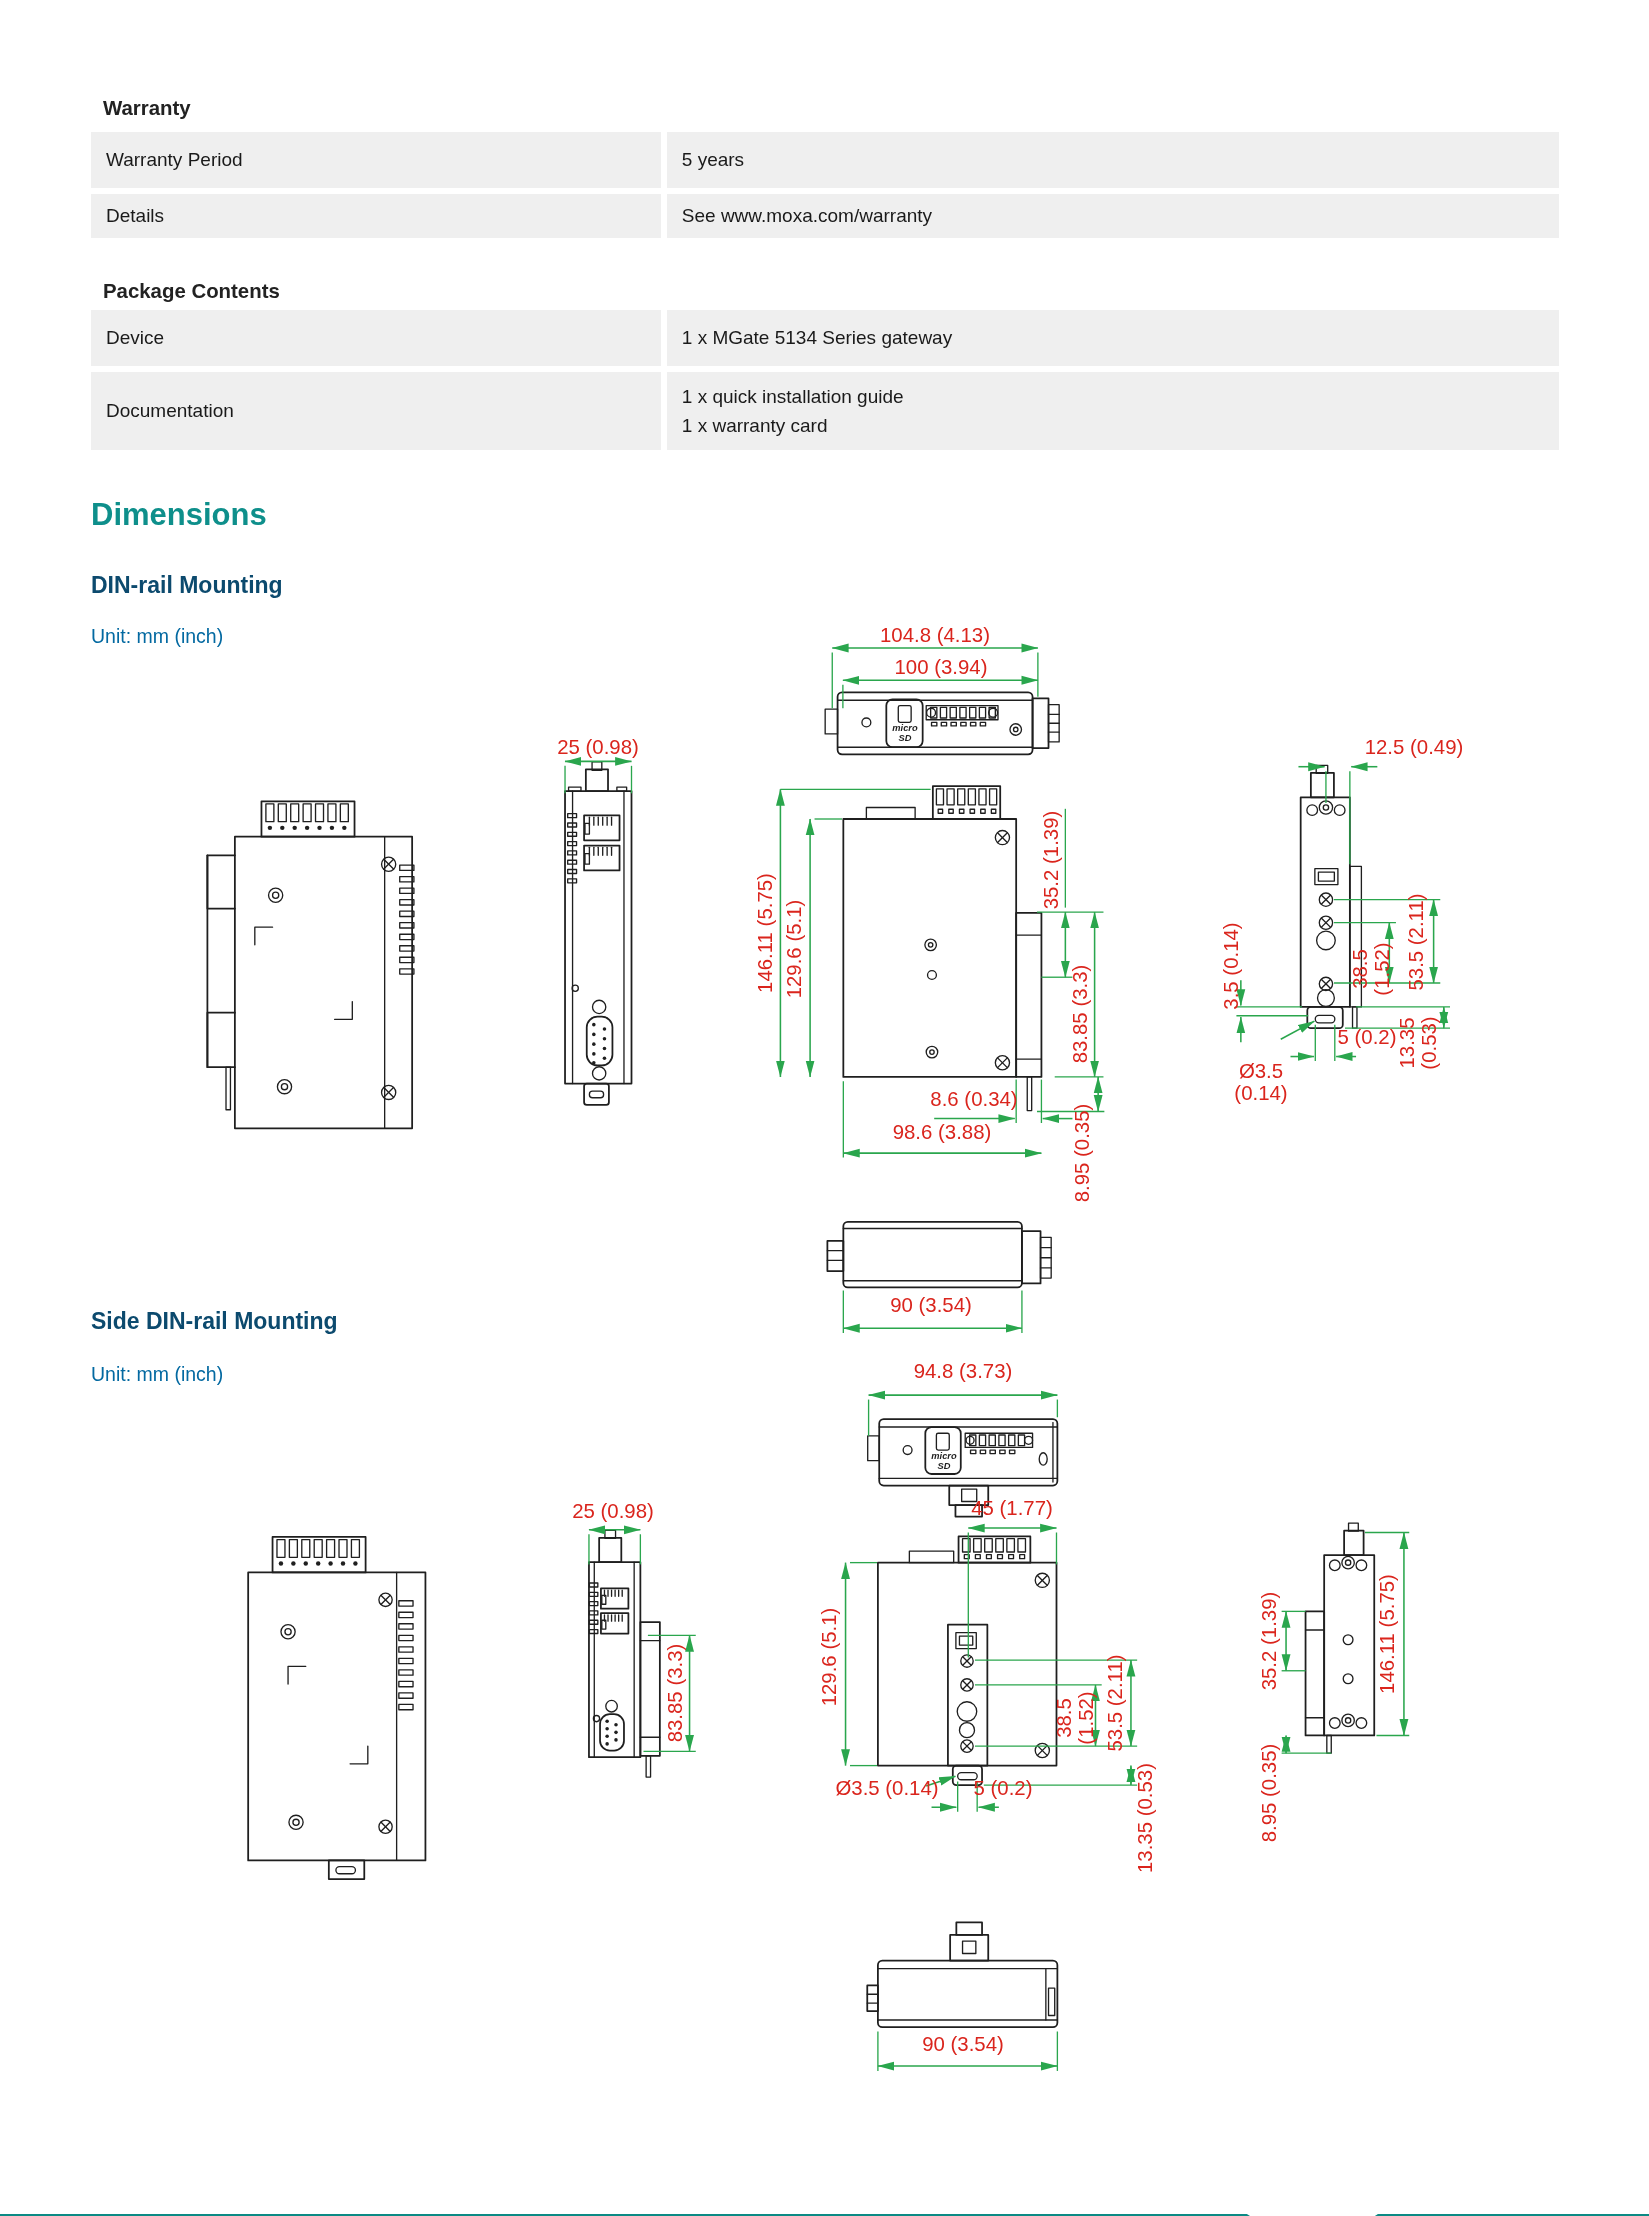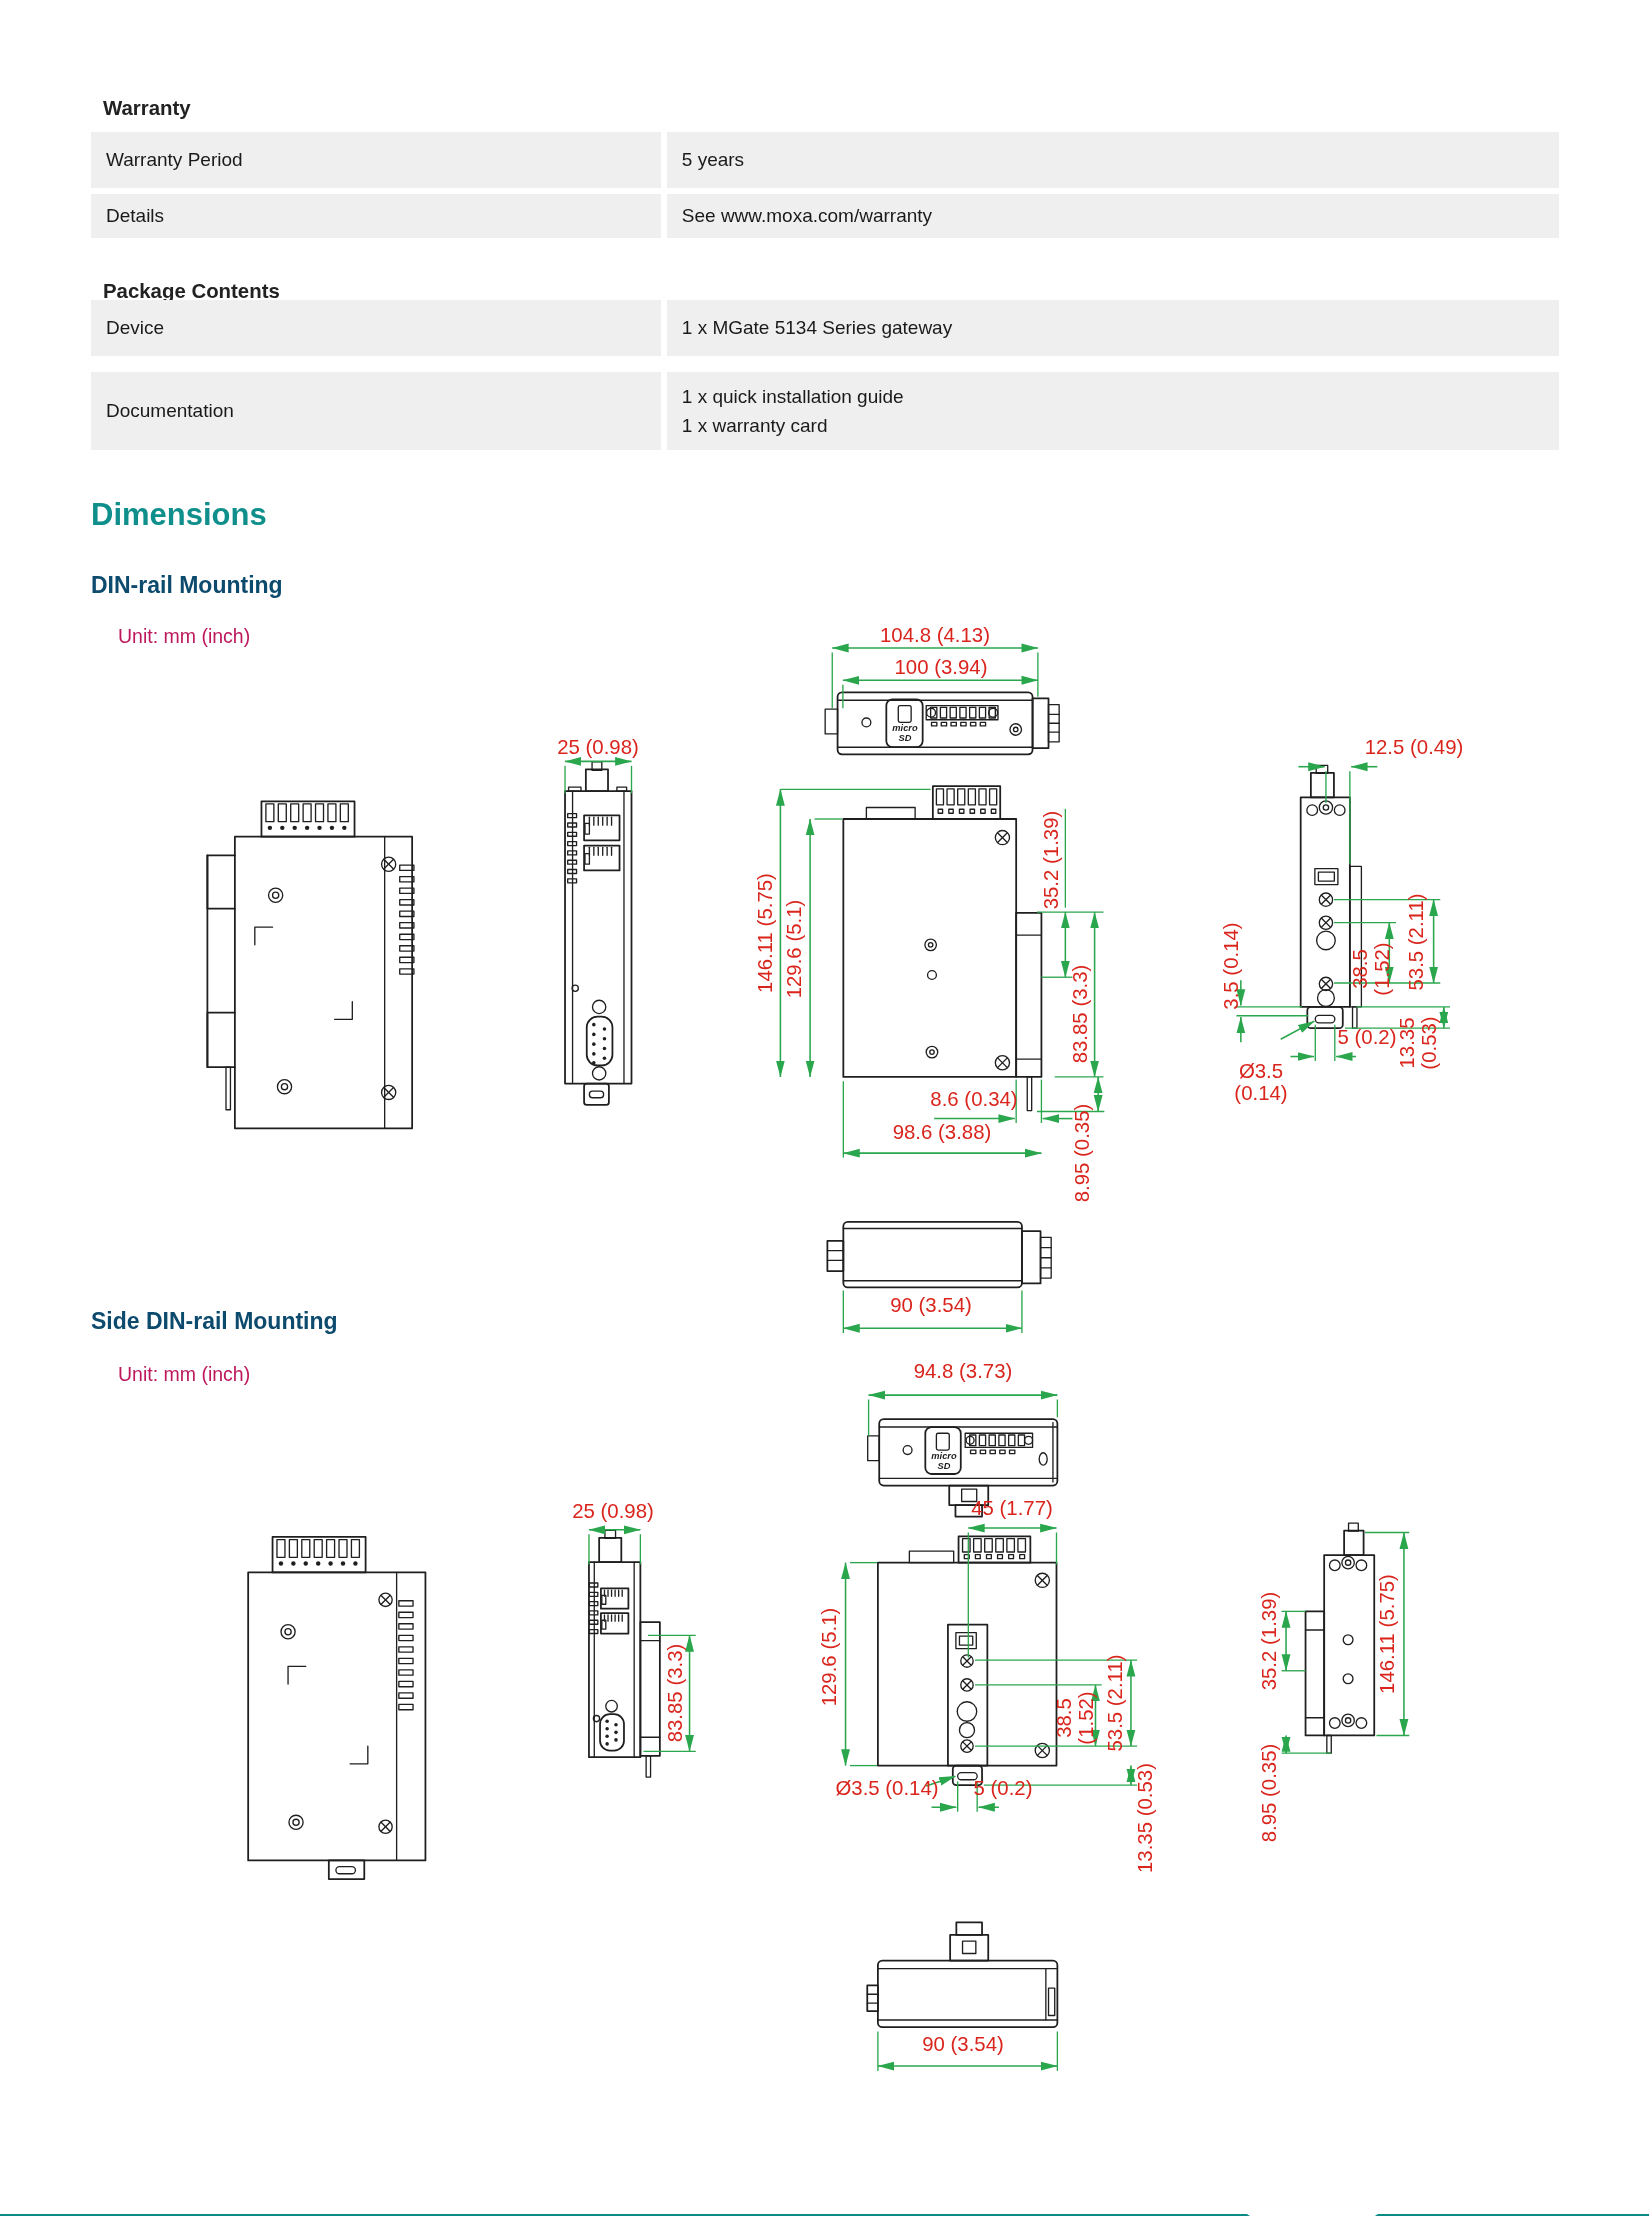--- a/index.html
+++ b/index.html
@@ -10,21 +10,21 @@
         font-family:"Liberation Sans", sans-serif;color:#1a1a1a;}
   .sec-title{position:absolute;font-size:20.4px;font-weight:bold;color:#222;white-space:nowrap;}
   .trow{position:absolute;left:91px;width:1468px;display:flex;gap:5.8px;text-align:right;}
   .tl{width:570px;background:#efefef;display:flex;align-items:center;box-sizing:border-box;
       padding-left:15px;font-size:19px;}
   .tr{flex:1;background:#efefef;display:flex;align-items:center;box-sizing:border-box;
       padding-left:15px;font-size:19px;}
   .tr.twolines{flex-direction:column;align-items:flex-start;justify-content:center;line-height:1.55;}
   .h-dims{position:absolute;left:91px;font-size:31px;font-weight:bold;color:var(--teal-h);}
   .h-sub{position:absolute;left:91px;font-size:23px;font-weight:bold;color:#0c4a6e;}
-  .h-unit{position:absolute;left:91px;font-size:19.5px;color:#be185d;margin-left:27px;}
+  .h-unit{position:absolute;left:91px;font-size:19.5px;color:#0369a1;}
   .dimh{position:absolute;transform:translateX(-50%);white-space:nowrap;color:var(--red);
         font-size:20.4px;line-height:1.06;text-align:center;}
   .dimv{position:absolute;transform:translate(-50%,-50%) rotate(-90deg);white-space:nowrap;
         color:var(--red);font-size:20.4px;line-height:1.06;text-align:center;}
   .microsd{position:absolute;width:36px;text-align:center;font-size:9.3px;font-weight:bold;
            font-style:italic;color:var(--ink);line-height:1.05;}
   svg.overlay{position:absolute;left:0;top:0;pointer-events:none;}
   svg .k{stroke:var(--ink);stroke-width:4;fill:none;stroke-linejoin:round;stroke-linecap:round;}
   svg .k2{stroke:var(--ink);stroke-width:3;fill:none;stroke-linejoin:round;stroke-linecap:round;}
   svg .kf{fill:var(--ink);stroke:none;}
@@ -45,21 +45,21 @@
     <div class="tl">Warranty Period</div>
     <div class="tr">5 years</div>
   </div>
   <div class="trow" style="top:194px;height:44px;">
     <div class="tl">Details</div>
     <div class="tr">See www.moxa.com/warranty</div>
   </div>
 
   <div class="sec-title" style="left:103px;top:280px;">Package Contents</div>
 
-  <div class="trow" style="top:300px;height:56px;">
+  <div class="trow" style="top:310px;height:56px;">
     <div class="tl">Device</div>
     <div class="tr">1 x MGate 5134 Series gateway</div>
   </div>
   <div class="trow" style="top:372px;height:78px;">
     <div class="tl">Documentation</div>
     <div class="tr twolines">
       <div>1 x quick installation guide</div>
       <div>1 x warranty card</div>
     </div>
   </div>

